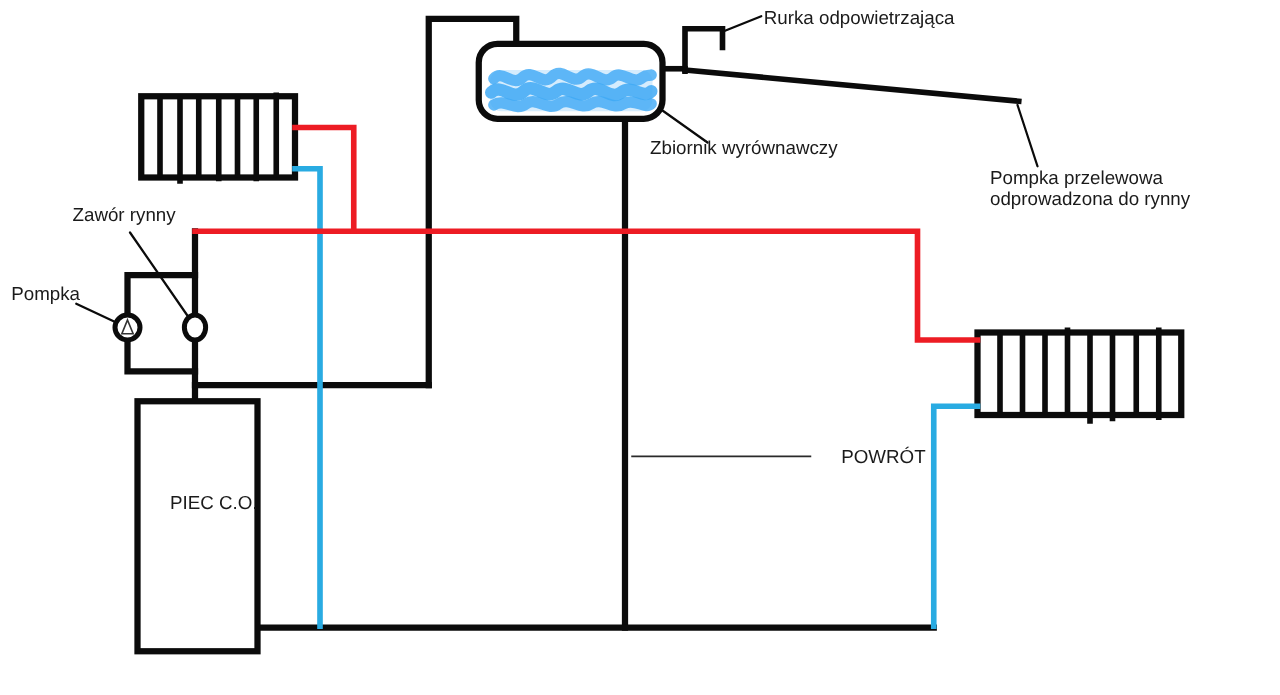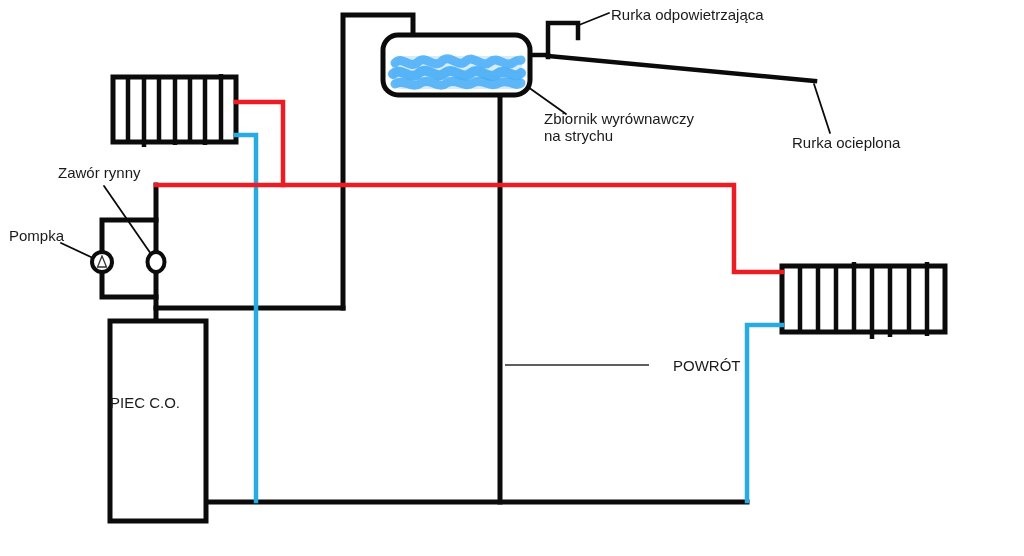--- a/index.html
+++ b/index.html
@@ -109,30 +109,30 @@
     <line class="leader" x1="609" y1="13" x2="579" y2="25"></line>
     <line class="leader" x1="528" y1="87" x2="566" y2="114"></line>
     <line class="leader" x1="814" y1="84" x2="830" y2="133"></line>
     <line class="leader" x1="104" y1="186" x2="151" y2="254"></line>
     <line class="leader" x1="61" y1="243" x2="93" y2="258"></line>
     <line class="leader-thin" x1="505" y1="365" x2="649" y2="365"></line>
   </svg>
 
   <div class="label" style="left:611px;top:6px">Rurka odpowietrzająca</div>
 
-  <div class="label" style="left:544px;top:110px">
+  <div class="label" style="left:520px;top:110px">
     <div>Zbiornik wyrównawczy</div>
-    <div>na strychu</div>
   </div>
 
   <div class="label" style="left:792px;top:134px">
-    <div>Rurka ocieplona</div>
+    <div>Pompka przelewowa</div>
+    <div>odprowadzona do rynny</div>
   </div>
 
   <div class="label" style="left:58px;top:164px">Zawór rynny</div>
 
   <div class="label" style="left:9px;top:227px">Pompka</div>
 
-  <div class="label" style="left:110px;top:394px;width:96px;text-align:left">PIEC C.O.</div>
+  <div class="label" style="left:110px;top:394px;width:96px;text-align:right">PIEC C.O.</div>
 
   <div class="label" style="left:673px;top:357px">POWRÓT</div>
 
 </div>
 
 </body></html>

